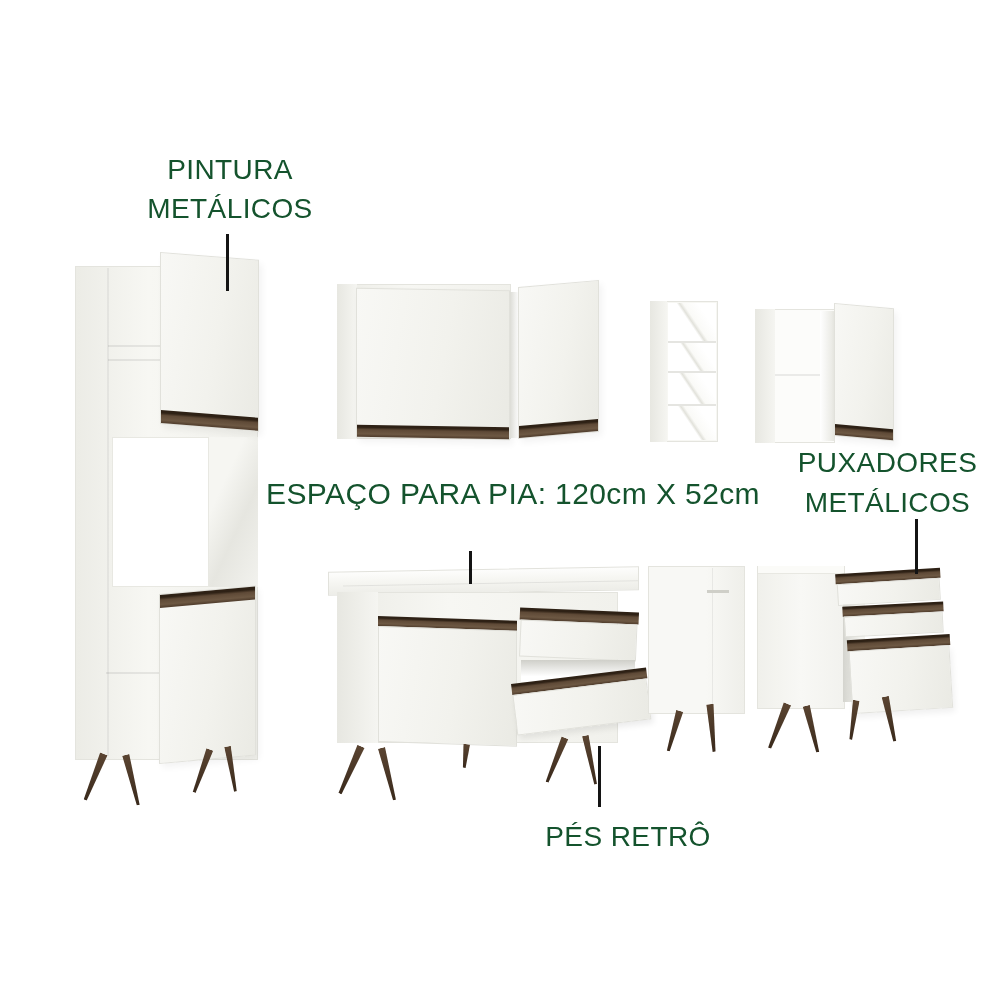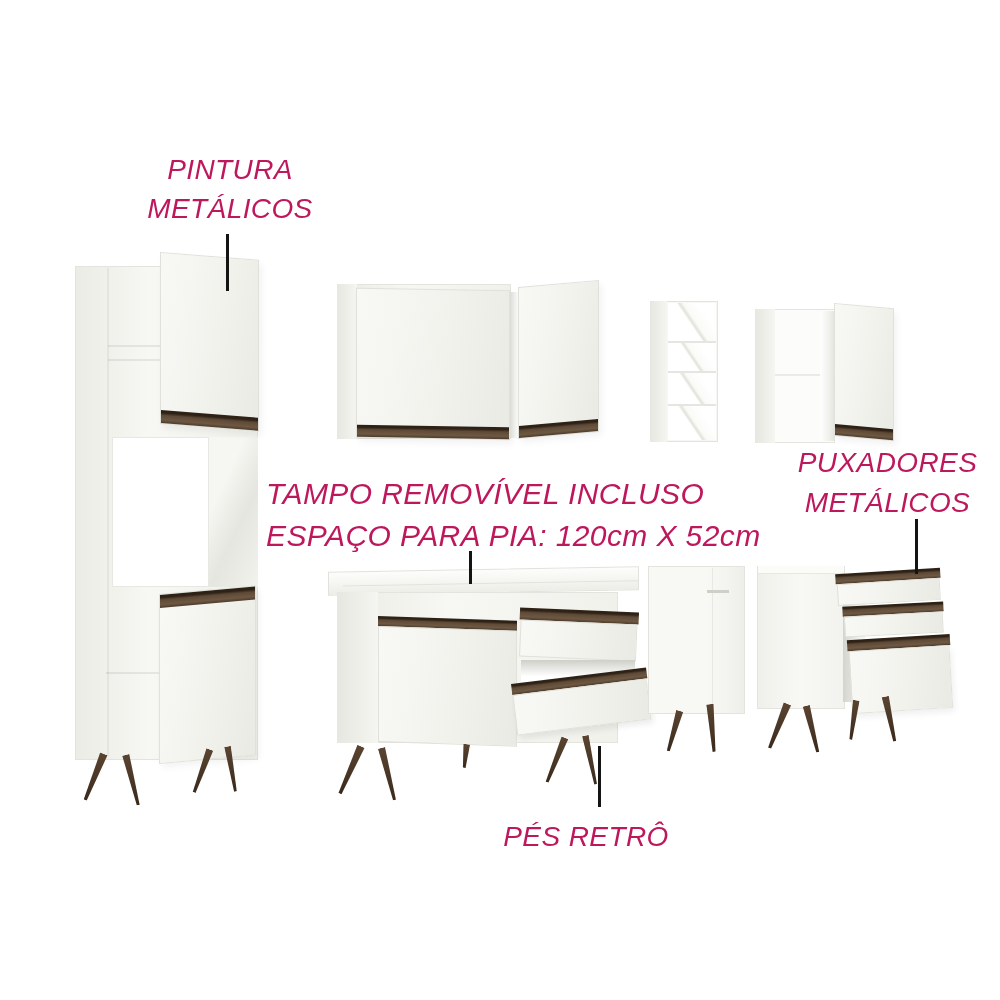--- a/index.html
+++ b/index.html
@@ -11,21 +11,21 @@
            border:1px solid #e4e4de;box-sizing:border-box;}
   .door{position:absolute;background:linear-gradient(100deg,#f8f8f5 0%,#f2f2ed 55%,#eaeae4 100%);
         border:1px solid #e1e1db;box-sizing:border-box;box-shadow:3px 4px 7px rgba(0,0,0,0.05);}
   .strip{position:absolute;left:0;right:0;height:11px;
          background:linear-gradient(to bottom,#2e2115 0%,#2e2115 20%,#5f4a37 40%,#6d5843 75%,#4e3b2b 100%);}
   .opening{position:absolute;background:#ffffff;border:1px solid #e8e8e2;box-sizing:border-box;}
   .leg{position:absolute;background:linear-gradient(to bottom,#5a4431,#3a2a1c);
        clip-path:polygon(20% 0,80% 0,62% 100%,38% 100%);}
   .shelfline{position:absolute;height:2px;background:rgba(0,0,0,0.07);}
   .sidepanel{position:absolute;top:0;bottom:0;background:linear-gradient(to right,#e7e7e1,#f5f5f1);}
-  .lbl{position:absolute;color:#be185d;letter-spacing:0.4px;font-style:italic;}
+  .lbl{position:absolute;color:#14532d;letter-spacing:0.4px;}
   .ptr{position:absolute;width:3px;background:#141414;}
   .cell{position:absolute;background:linear-gradient(56deg,#ffffff 46%,#e2e2db 50%,#fafaf7 55%,#ffffff 75%);}
   .ishadow{position:absolute;background:linear-gradient(to right,#d4d4ce,#f4f4f0 80%);}
 </style>
 </head>
 <body>
 
 <div id="canvas">
 
   <div class="piece">
@@ -146,29 +146,28 @@
     <div class="leg" style="left:884px;top:696px;width:12px;height:46px;transform:rotate(-12deg);"></div>
   </div>
 
   <div class="lbl" style="left:105px;top:150px;width:250px;text-align:center;font-size:28px;line-height:39px;">
     <div>PINTURA</div>
     <div>METÁLICOS</div>
   </div>
   <div class="ptr" style="left:226px;top:234px;height:57px;"></div>
 
   <div class="lbl" style="left:266px;top:473px;width:540px;text-align:left;font-size:30px;line-height:42px;">
-    <div>TAMPO REMOVÍVEL INCLUSO</div>
     <div>ESPAÇO PARA PIA: 120cm X 52cm</div>
   </div>
   <div class="ptr" style="left:469px;top:551px;height:33px;"></div>
 
   <div class="lbl" style="left:770px;top:443px;width:235px;text-align:center;font-size:28px;line-height:40px;">
     <div>PUXADORES</div>
     <div>METÁLICOS</div>
   </div>
   <div class="ptr" style="left:915px;top:519px;height:55px;"></div>
 
   <div class="ptr" style="left:598px;top:746px;height:61px;"></div>
-  <div class="lbl" style="left:481px;top:817px;width:210px;text-align:center;font-size:28px;line-height:40px;">
+  <div class="lbl" style="left:523px;top:817px;width:210px;text-align:center;font-size:28px;line-height:40px;">
     <div>PÉS RETRÔ</div>
   </div>
 
 </div>
 
 </body></html>

